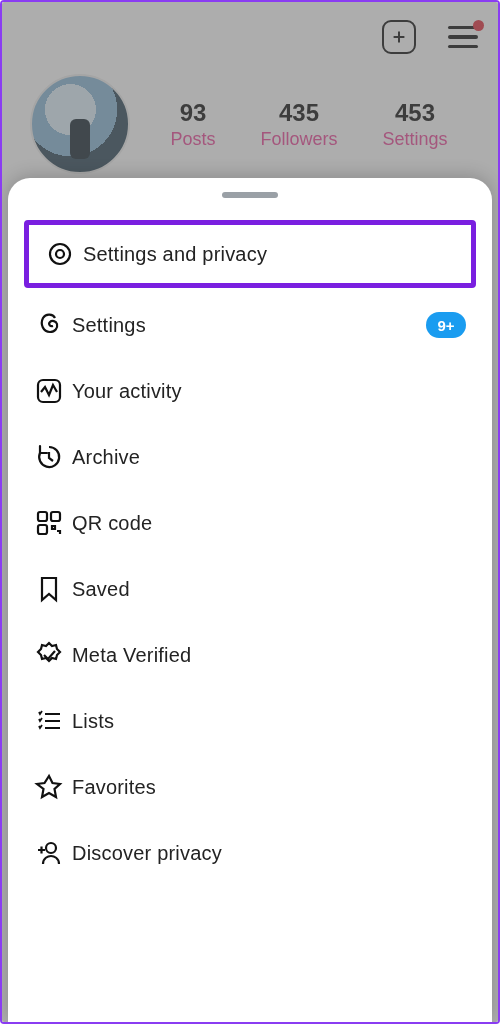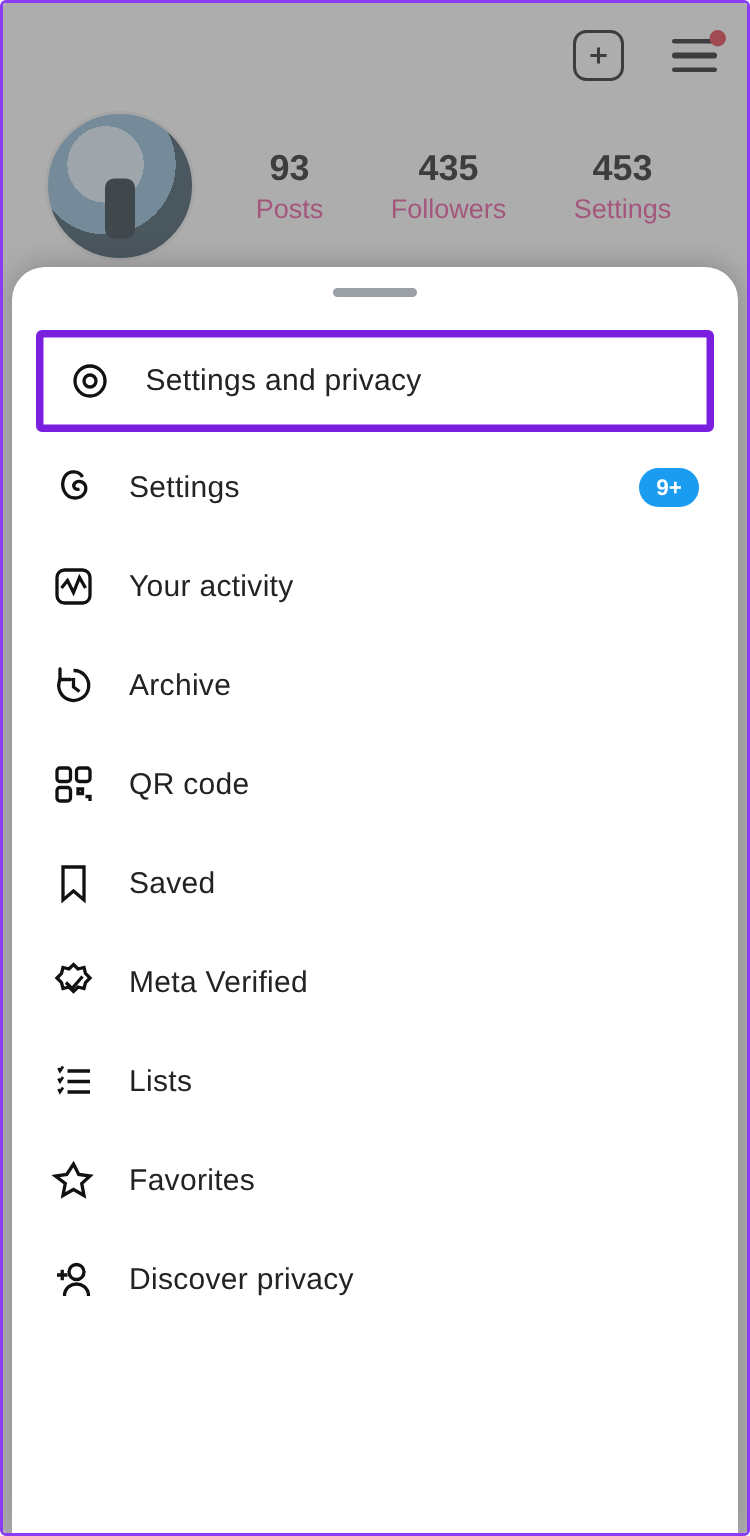--- a/index.html
+++ b/index.html
@@ -73,21 +73,21 @@
   .grab {
     width: 56px; height: 6px; background: #9aa0a6; border-radius: 4px;
     margin: 0 auto 14px auto;
   }
 
   .menu { padding: 4px 10px; }
   .item {
     display: flex; align-items: center;
     height: 66px;
     padding: 0 16px;
-    gap: 22px;
+    gap: 8px;
     cursor: pointer;
     position: relative;
   }
   .item .ic { width: 30px; height: 30px; flex:none; display:flex; align-items:center; justify-content:center; color:#111; }
   .item .lbl { font-size: 20px; color: #232323; letter-spacing: 0.2px; }
   .badge {
     margin-left: auto;
     background: #1a9cf0; color:#fff;
     height: 26px; min-width: 40px; border-radius: 14px;
     display:flex; align-items:center; justify-content:center;

